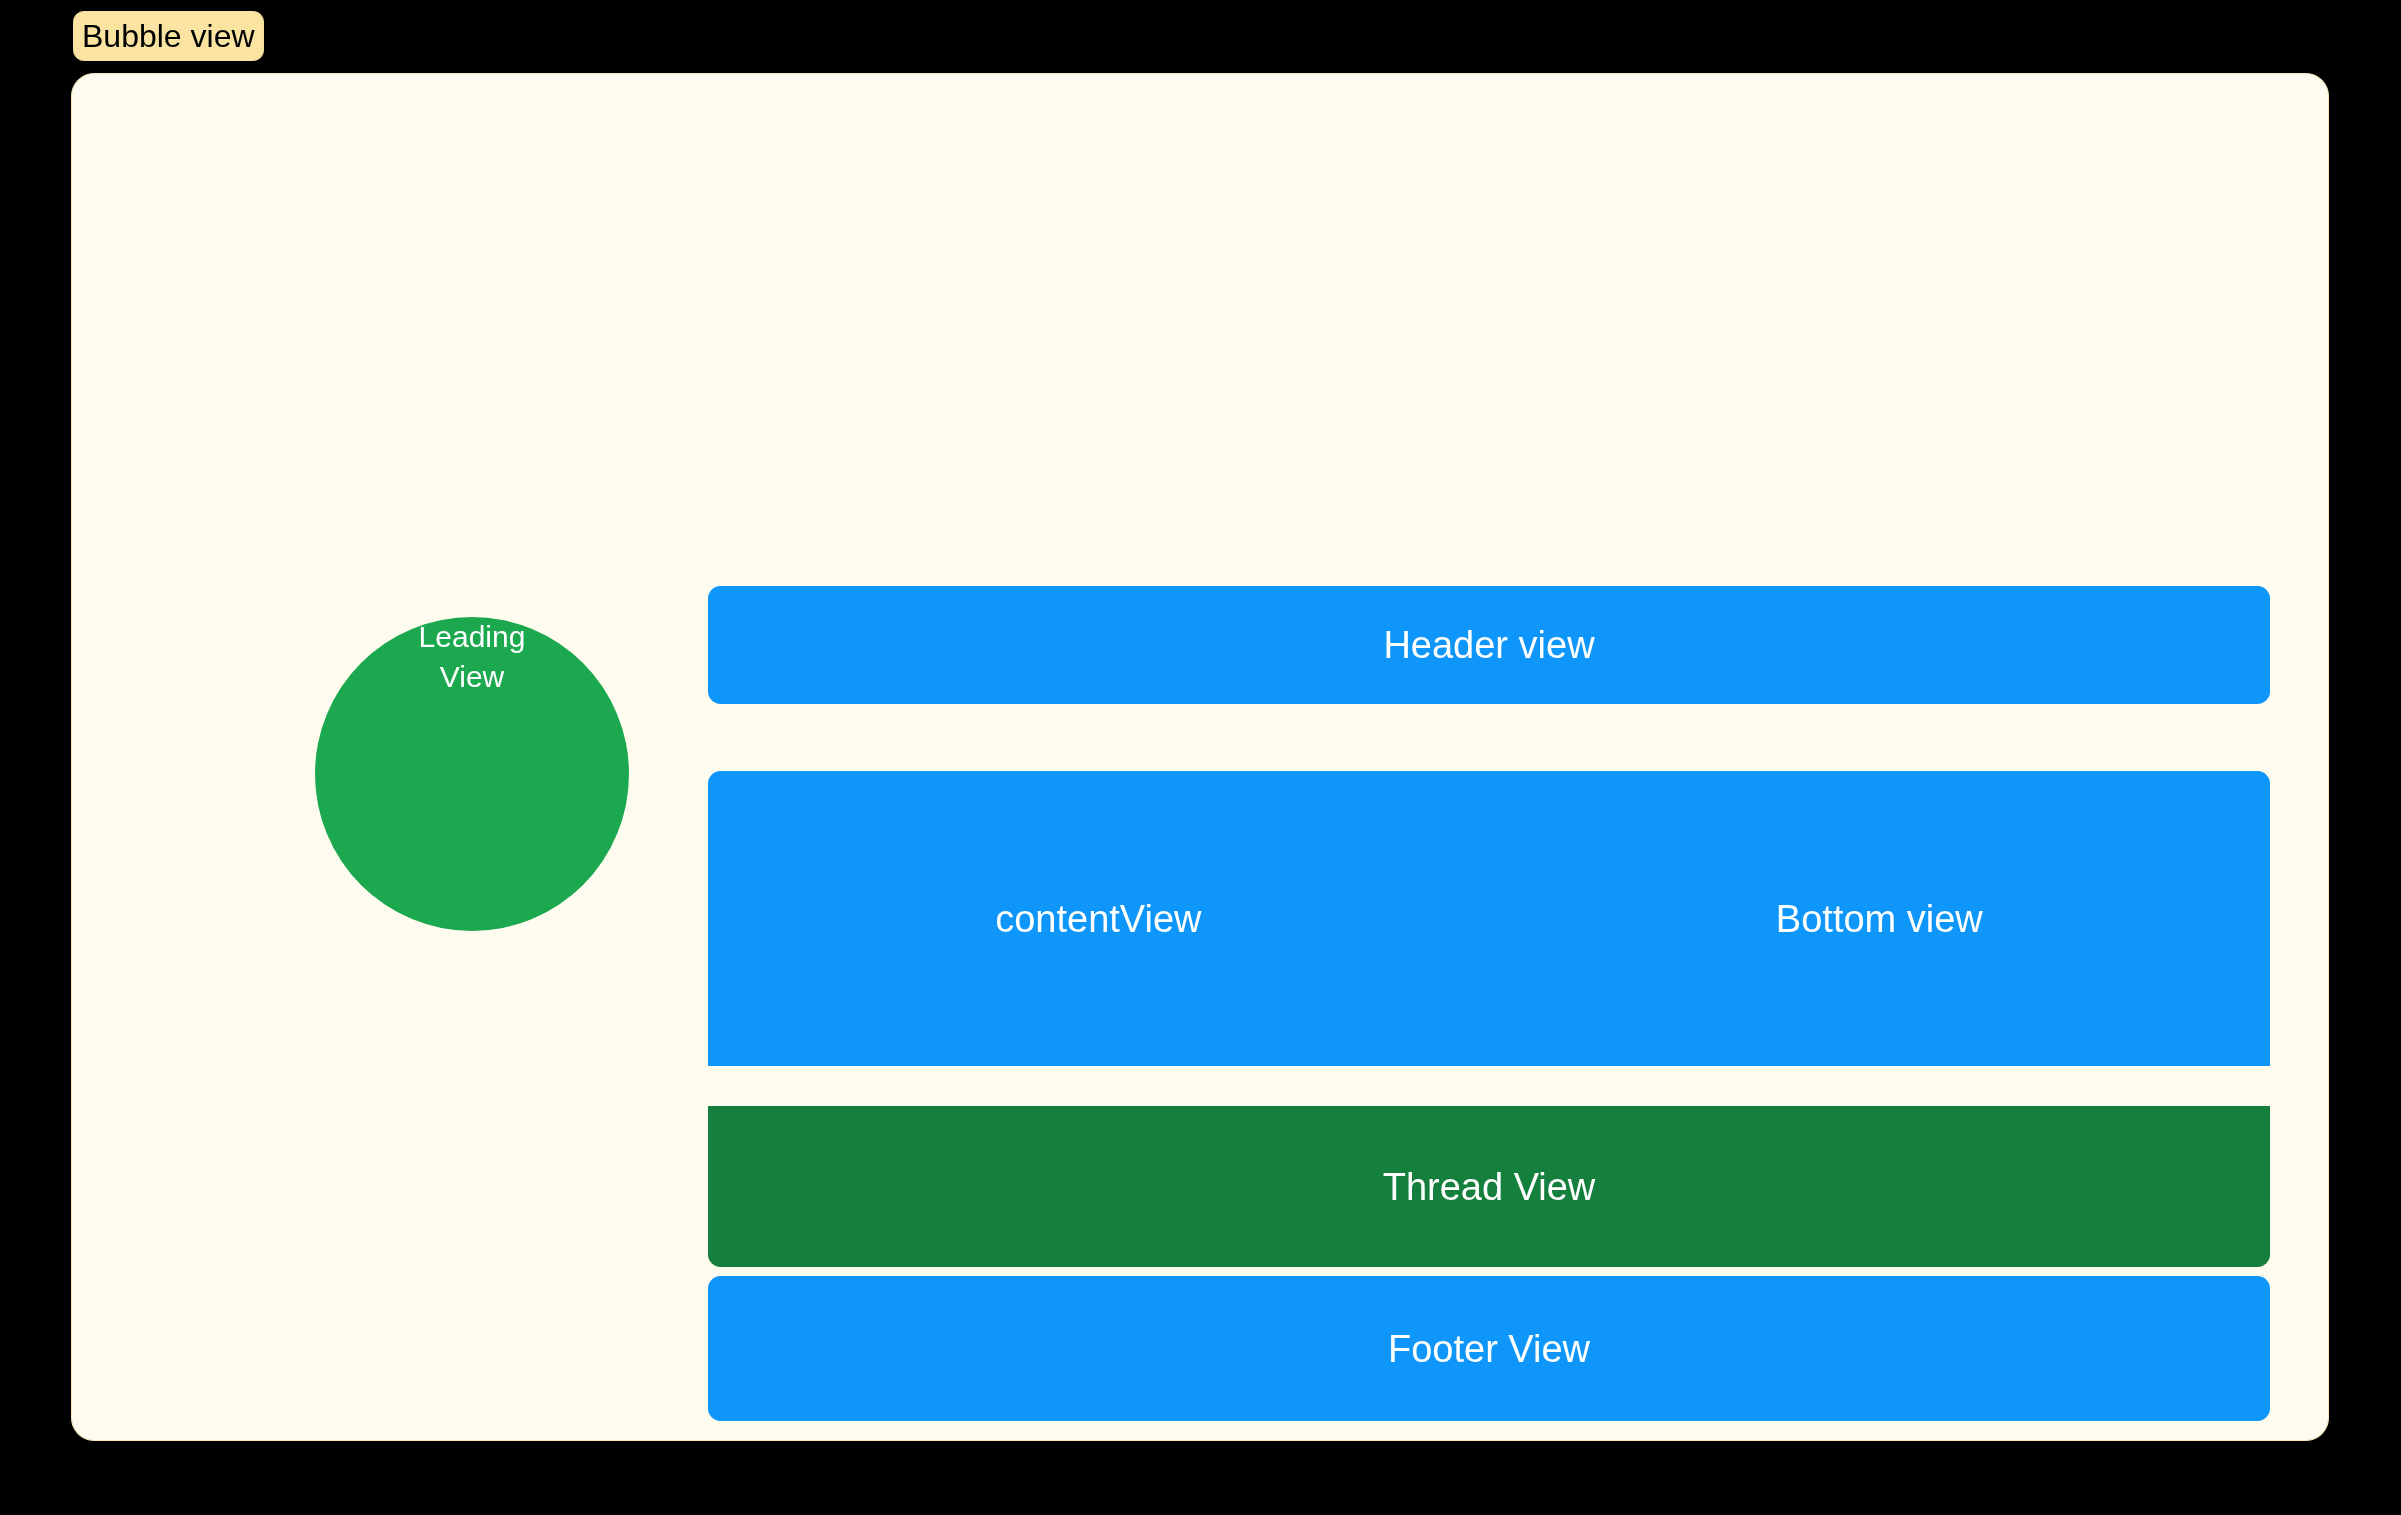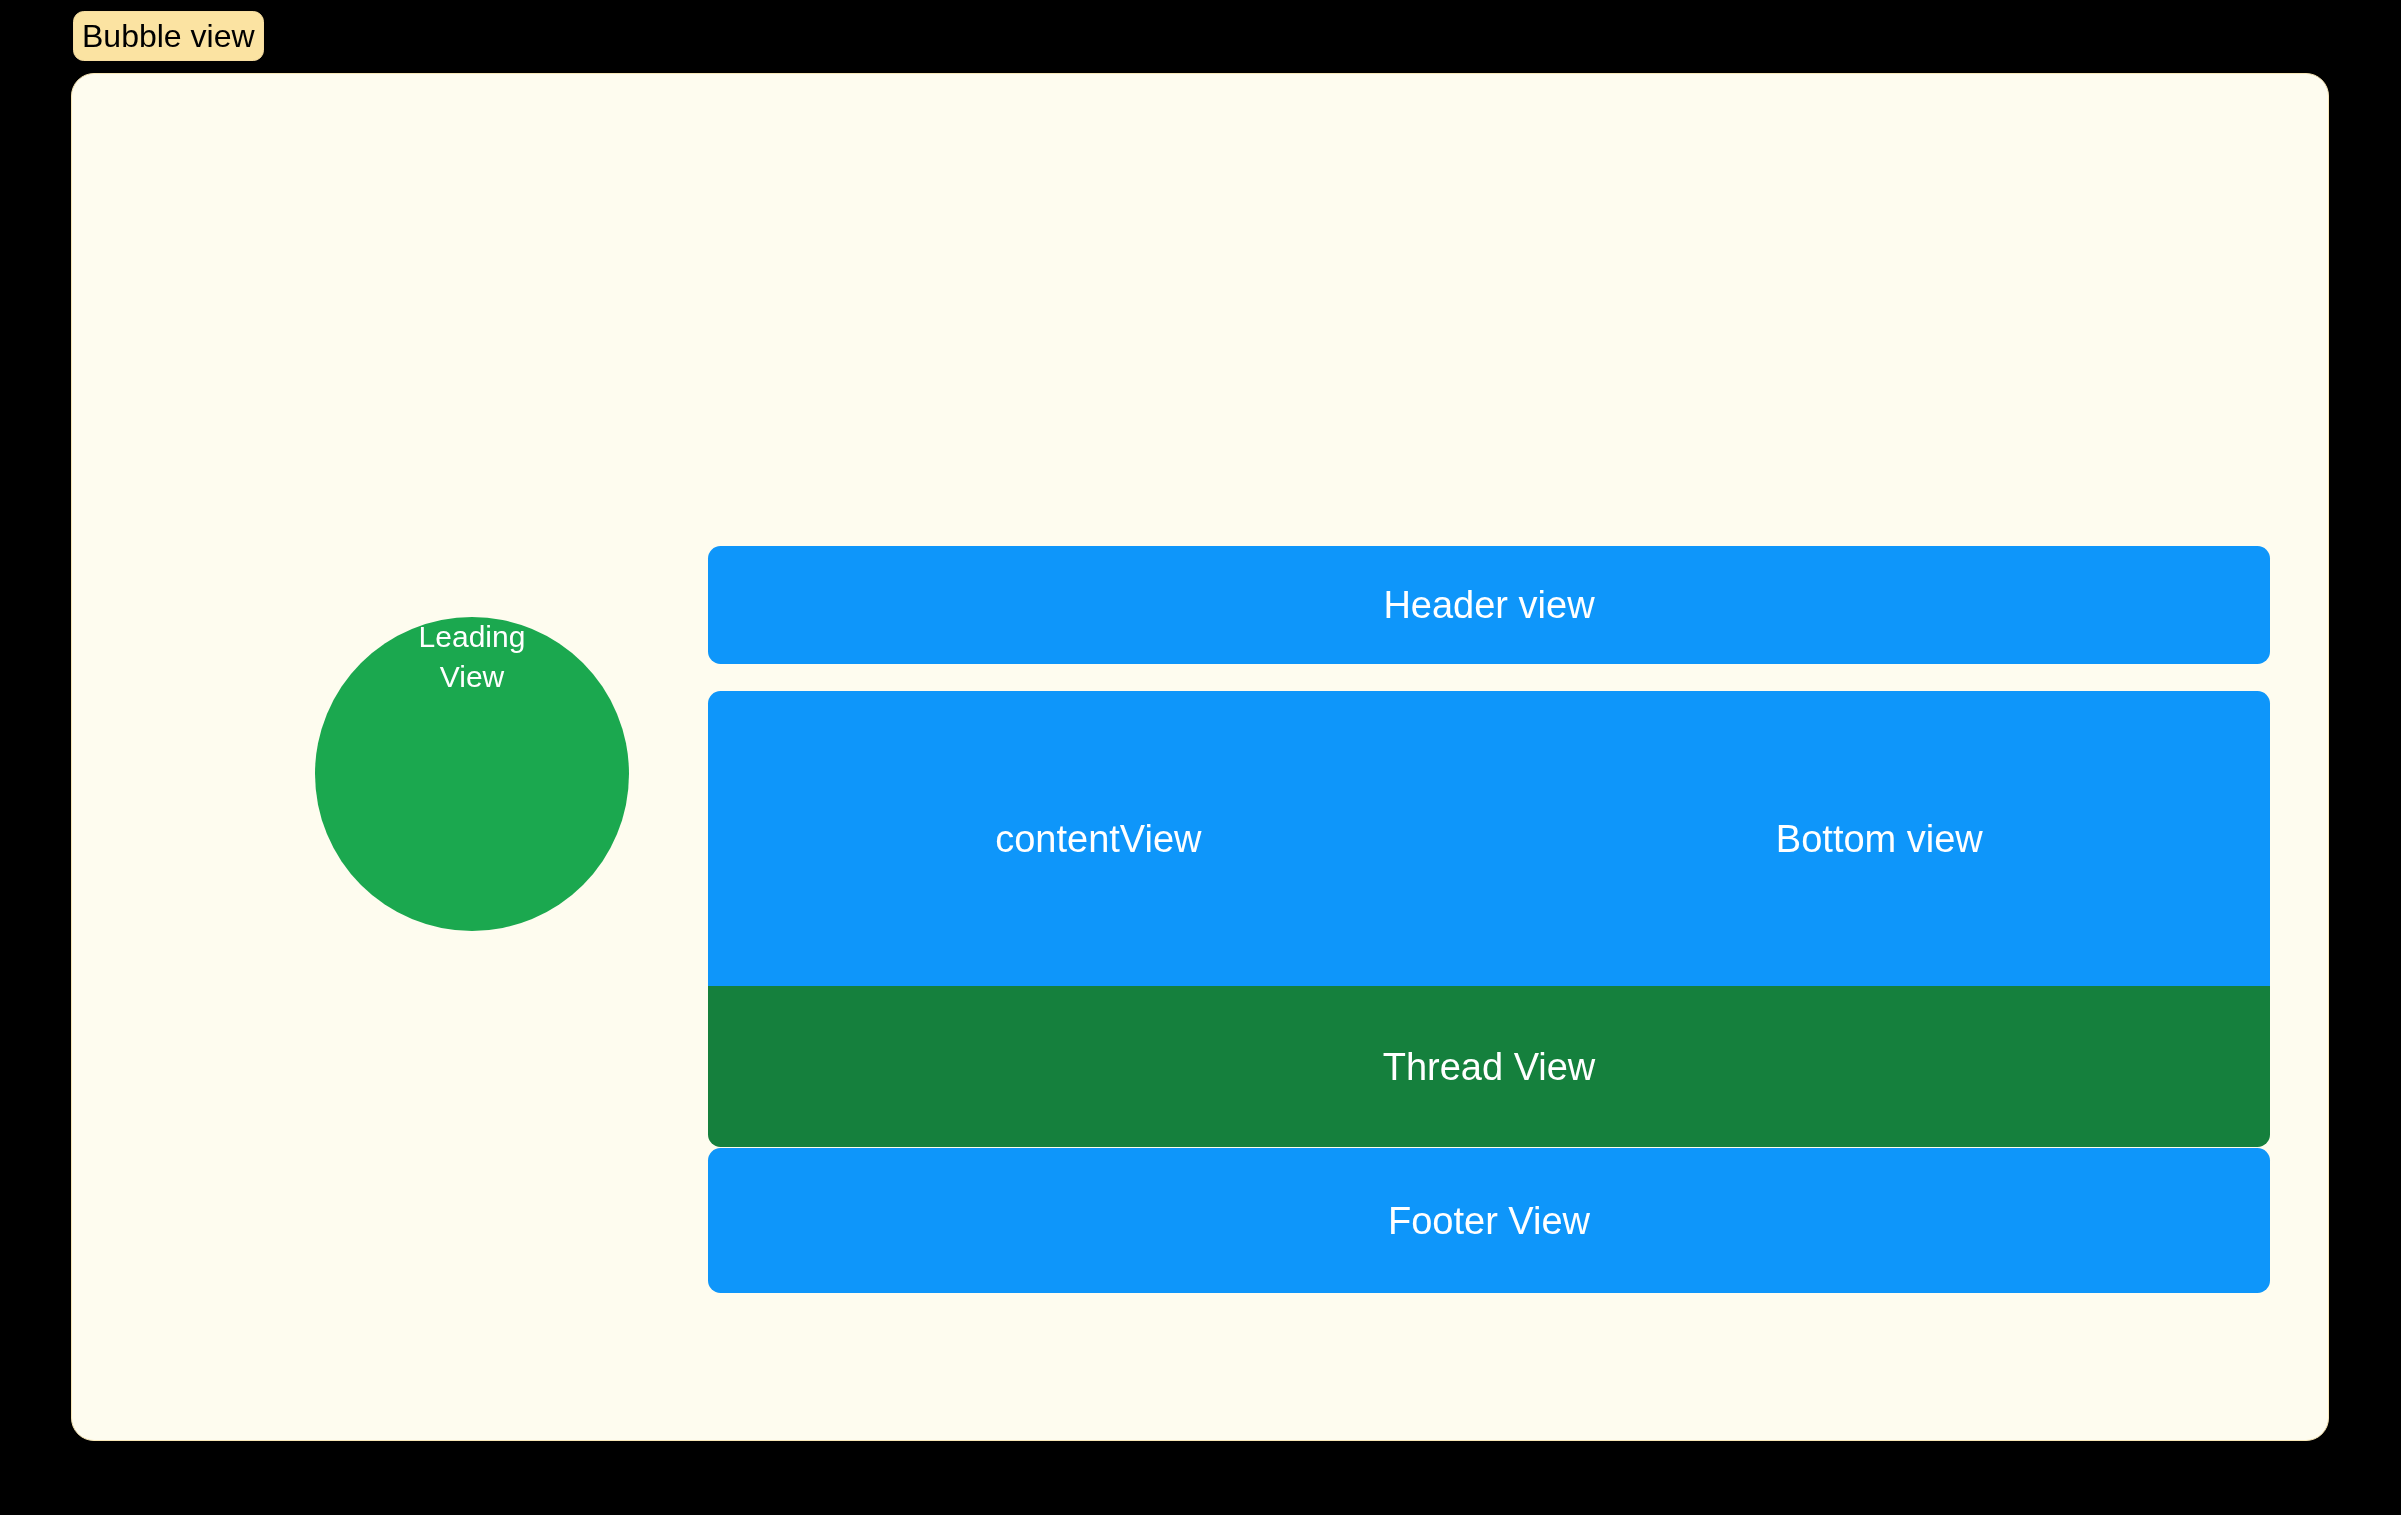--- a/index.html
+++ b/index.html
@@ -87,20 +87,21 @@
   .bar {
     position: relative;
     box-sizing: border-box;
     display: flex;
     align-items: center;
     justify-content: center;
     color: #FFFFFF;
     font-size: 38px;
     line-height: 1;
     border-radius: 12.5px;
+    margin-top: 40px;
   }
 
   .bar.blue  { background: #0E96FA; }
   .bar.green { background: #15803d; }
 
   .header-bar {
     height: 118px;
     border-radius: 12.5px;
   }
 
@@ -119,21 +120,21 @@
   .content-bar .label { display: block; }
 
   .thread-bar {
     height: 161px;
     border-radius: 0 0 12.5px 12.5px;
   }
 
   .footer-bar {
     height: 145px;
     border-radius: 12.5px;
-    margin-top: 1px;
+    margin-top: 9px;
   }
 </style>
 </head>
 <body>
 
 <div id="canvas">
 
   <div class="bubble-tag">
     <span>Bubble view</span>
   </div>

